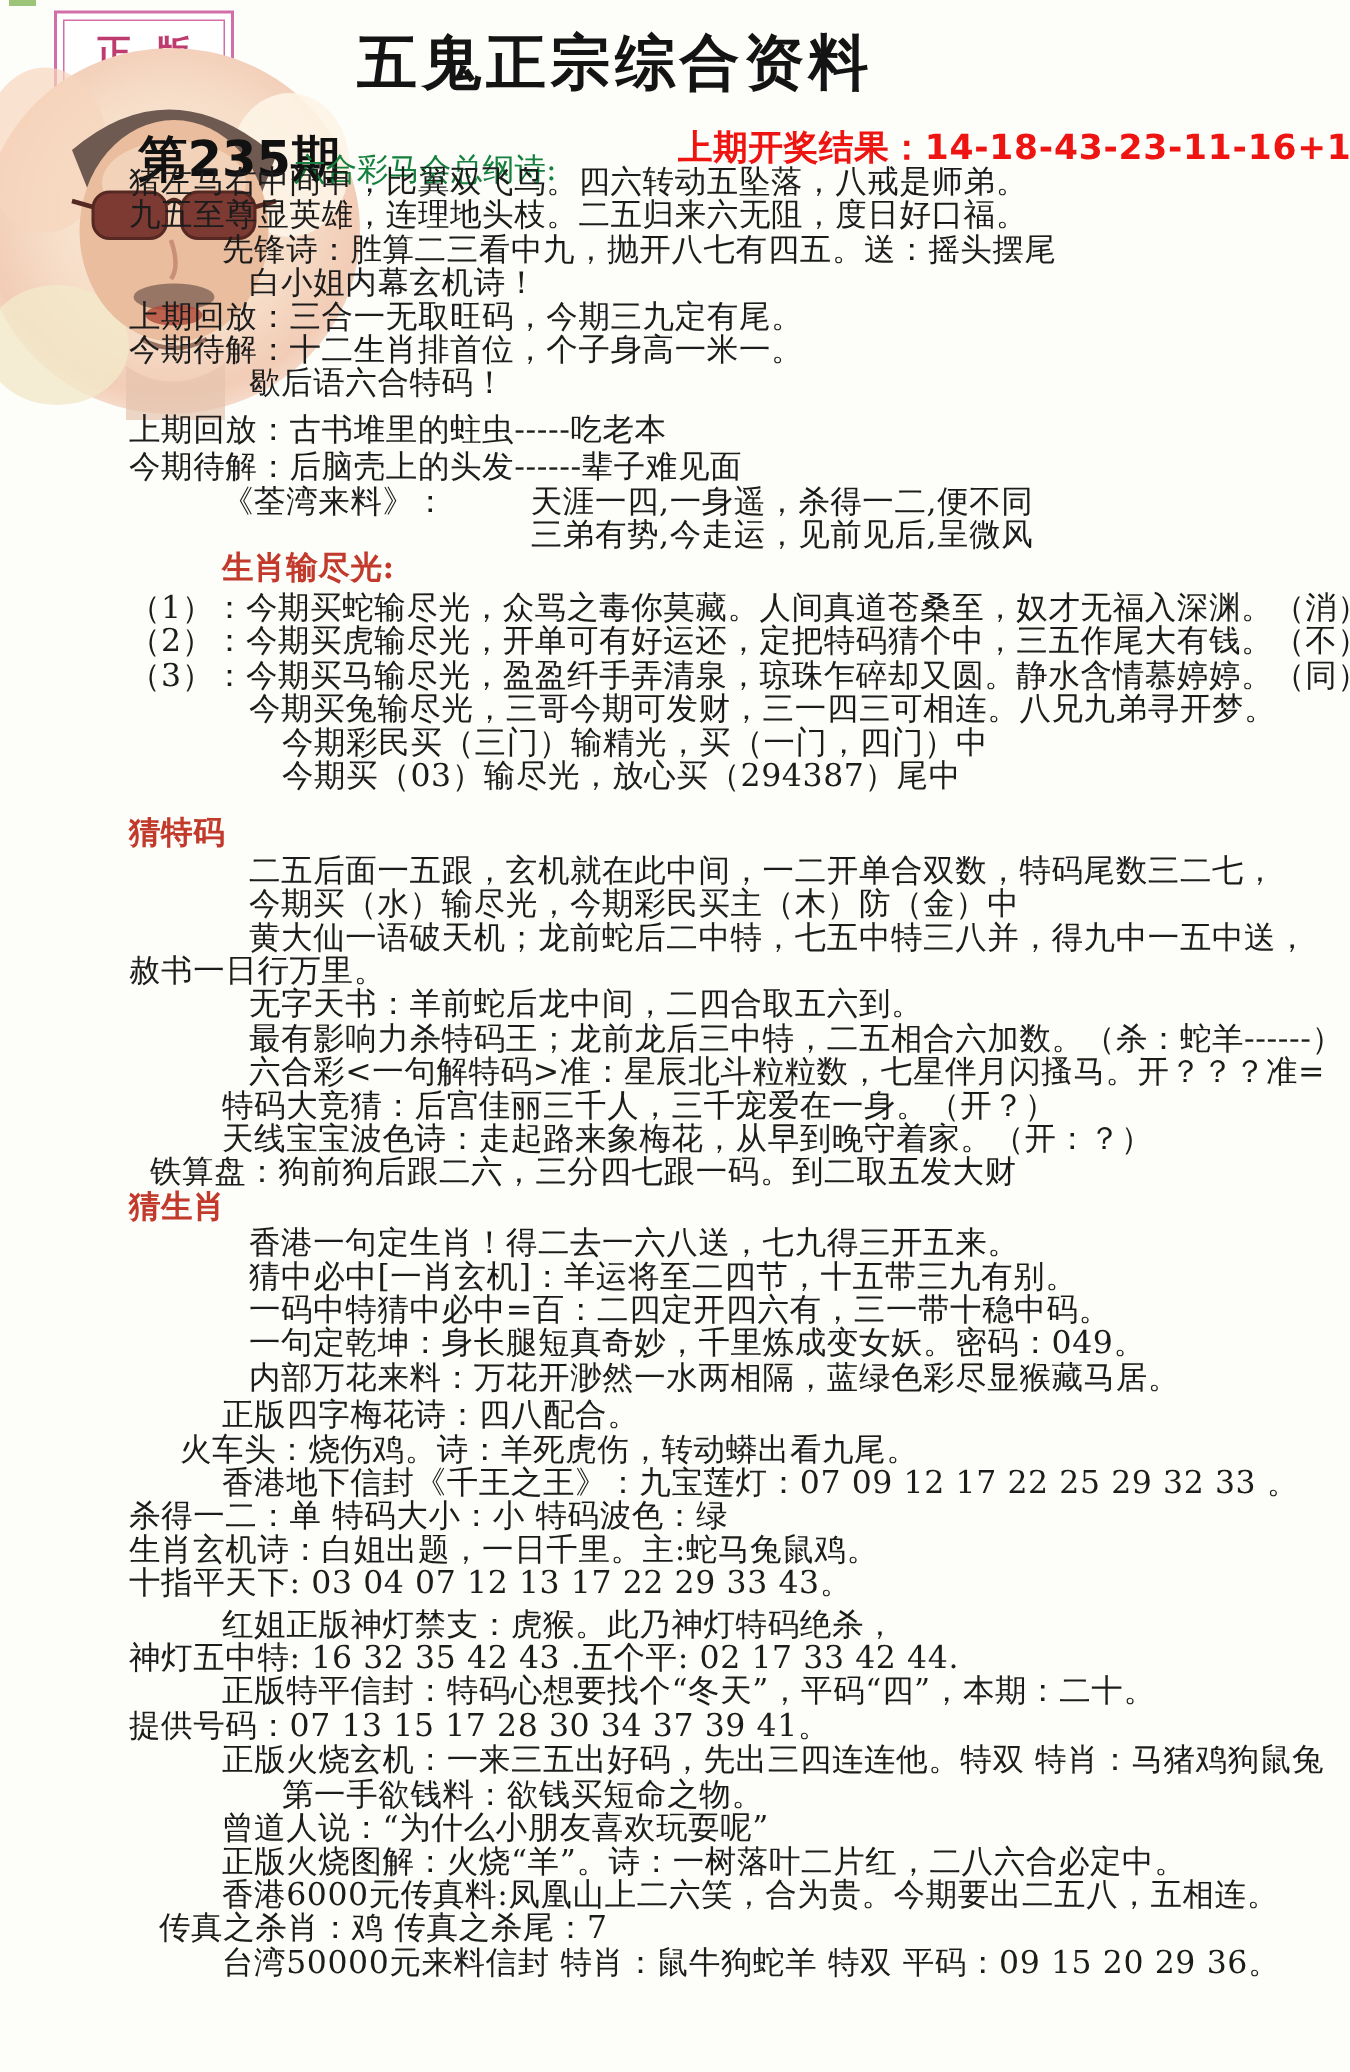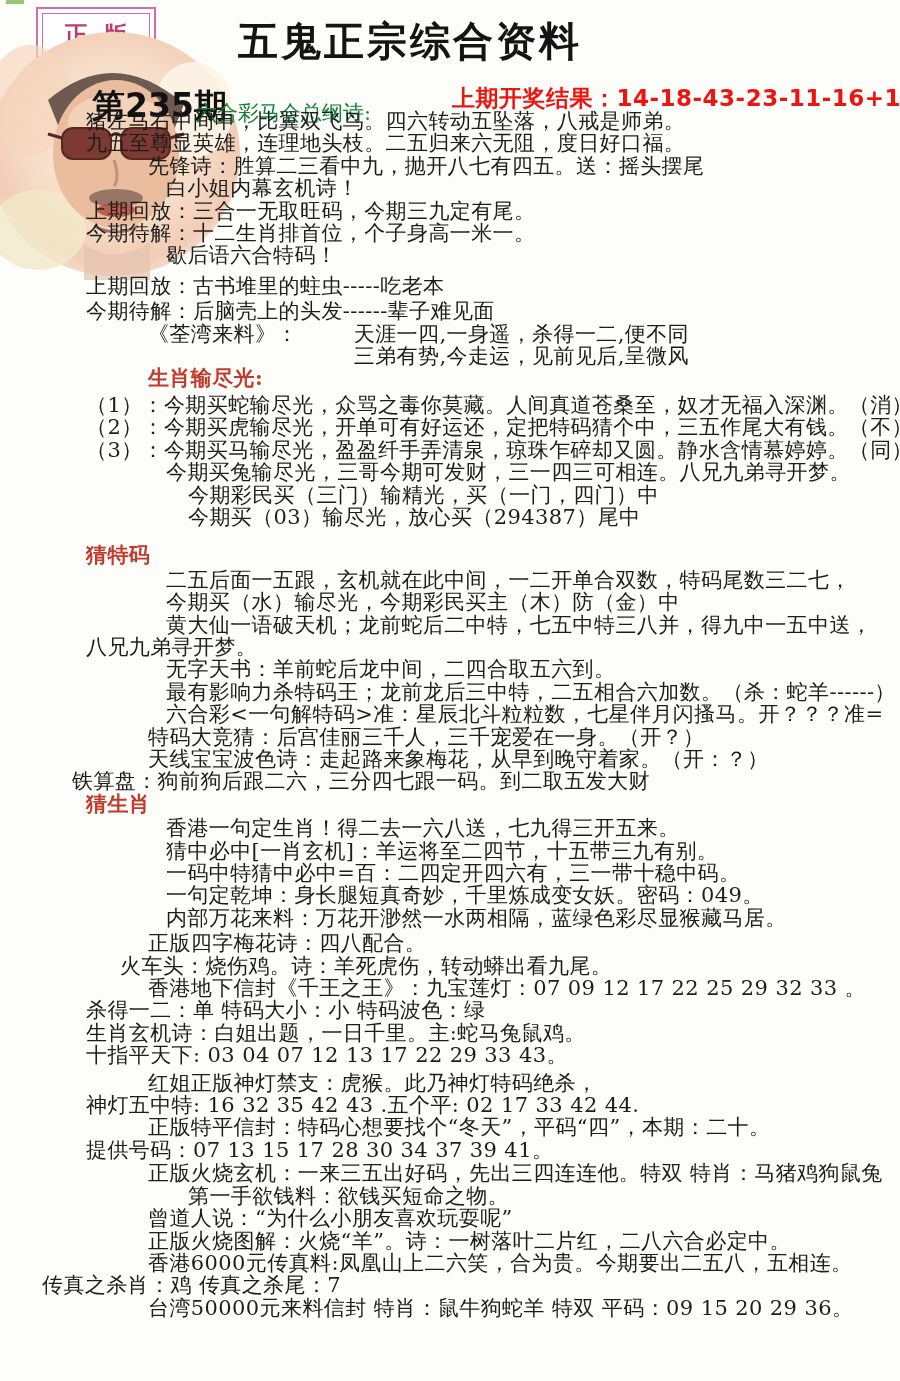--- a/index.html
+++ b/index.html
@@ -143,27 +143,27 @@
       <div class="line" style="margin-left: 86px; margin-top: 4px;">（1）：今期买蛇输尽光，众骂之毒你莫藏。人间真道苍桑至，奴才无福入深渊。（消）</div>
       <div class="line" style="margin-left: 86px;">（2）：今期买虎输尽光，开单可有好运还，定把特码猜个中，三五作尾大有钱。（不）</div>
       <div class="line" style="margin-left: 86px;">（3）：今期买马输尽光，盈盈纤手弄清泉，琼珠乍碎却又圆。静水含情慕婷婷。（同）</div>
       <div class="line" style="margin-left: 166px;">今期买兔输尽光，三哥今期可发财，三一四三可相连。八兄九弟寻开梦。</div>
       <div class="line" style="margin-left: 188px;">今期彩民买（三门）输精光，买（一门，四门）中</div>
       <div class="line" style="margin-left: 188px;">今期买（03）输尽光，放心买（294387）尾中</div>
       <div class="line red" style="margin-left: 86px; margin-top: 16px;">猜特码</div>
       <div class="line" style="margin-left: 166px; margin-top: 2px;">二五后面一五跟，玄机就在此中间，一二开单合双数，特码尾数三二七，</div>
       <div class="line" style="margin-left: 166px;">今期买（水）输尽光，今期彩民买主（木）防（金）中</div>
       <div class="line" style="margin-left: 166px;">黄大仙一语破天机；龙前蛇后二中特，七五中特三八并，得九中一五中送，</div>
-      <div class="line" style="margin-left: 86px;">八兄九弟寻开梦。</div>
+      <div class="line" style="margin-left: 86px;">赦书一日行万里。</div>
       <div class="line" style="margin-left: 166px;">无字天书：羊前蛇后龙中间，二四合取五六到。</div>
       <div class="line" style="margin-left: 166px;">最有影响力杀特码王；龙前龙后三中特，二五相合六加数。（杀：蛇羊------）</div>
       <div class="line" style="margin-left: 166px;">六合彩&lt;一句解特码&gt;准：星辰北斗粒粒数，七星伴月闪搔马。开？？？准=</div>
       <div class="line" style="margin-left: 148px;">特码大竞猜：后宫佳丽三千人，三千宠爱在一身。（开？）</div>
       <div class="line" style="margin-left: 148px;">天线宝宝波色诗：走起路来象梅花，从早到晚守着家。（开：？）</div>
-      <div class="line" style="margin-left: 72px;">铁算盘：狗前狗后跟二六，三分四七跟一码。到二取五发大财</div>
+      <div class="line" style="margin-left: 100px;">铁算盘：狗前狗后跟二六，三分四七跟一码。到二取五发大财</div>
       <div class="line red" style="margin-left: 86px;">猜生肖</div>
       <div class="line" style="margin-left: 166px; margin-top: 2px;">香港一句定生肖！得二去一六八送，七九得三开五来。</div>
       <div class="line" style="margin-left: 166px;">猜中必中[一肖玄机]：羊运将至二四节，十五带三九有别。</div>
       <div class="line" style="margin-left: 166px;">一码中特猜中必中=百：二四定开四六有，三一带十稳中码。</div>
       <div class="line" style="margin-left: 166px;">一句定乾坤：身长腿短真奇妙，千里炼成变女妖。密码：049。</div>
       <div class="line" style="margin-left: 166px;">内部万花来料：万花开渺然一水两相隔，蓝绿色彩尽显猴藏马居。</div>
       <div class="line" style="margin-left: 148px; margin-top: 3px;">正版四字梅花诗：四八配合。</div>
       <div class="line" style="margin-left: 120px;">火车头：烧伤鸡。诗：羊死虎伤，转动蟒出看九尾。</div>
       <div class="line" style="margin-left: 148px;">香港地下信封《千王之王》：九宝莲灯：07 09 12 17 22 25 29 32 33 。</div>
       <div class="line" style="margin-left: 86px;">杀得一二：单 特码大小：小 特码波色：绿</div>
@@ -171,17 +171,17 @@
       <div class="line" style="margin-left: 86px;">十指平天下: 03 04 07 12 13 17 22 29 33 43。</div>
       <div class="line" style="margin-left: 148px; margin-top: 5px;">红姐正版神灯禁支：虎猴。此乃神灯特码绝杀，</div>
       <div class="line" style="margin-left: 86px;">神灯五中特: 16 32 35 42 43 .五个平: 02 17 33 42 44.</div>
       <div class="line" style="margin-left: 148px;">正版特平信封：特码心想要找个“冬天”，平码“四”，本期：二十。</div>
       <div class="line" style="margin-left: 86px;">提供号码：07 13 15 17 28 30 34 37 39 41。</div>
       <div class="line" style="margin-left: 148px; margin-top: 1px;">正版火烧玄机：一来三五出好码，先出三四连连他。特双 特肖：马猪鸡狗鼠兔</div>
       <div class="line" style="margin-left: 188px;">第一手欲钱料：欲钱买短命之物。</div>
       <div class="line" style="margin-left: 148px;">曾道人说：“为什么小朋友喜欢玩耍呢”</div>
       <div class="line" style="margin-left: 148px;">正版火烧图解：火烧“羊”。诗：一树落叶二片红，二八六合必定中。</div>
       <div class="line" style="margin-left: 148px;">香港6000元传真料:凤凰山上二六笑，合为贵。今期要出二五八，五相连。</div>
-      <div class="line" style="margin-left: 42px;">传真之杀肖：鸡 传真之杀尾：7</div>
+      <div class="line" style="margin-left: 106px;">传真之杀肖：鸡 传真之杀尾：7</div>
       <div class="line" style="margin-left: 148px;">台湾50000元来料信封 特肖：鼠牛狗蛇羊 特双 平码：09 15 20 29 36。</div>
     </div>
 
 </div>
 
 </body></html>

